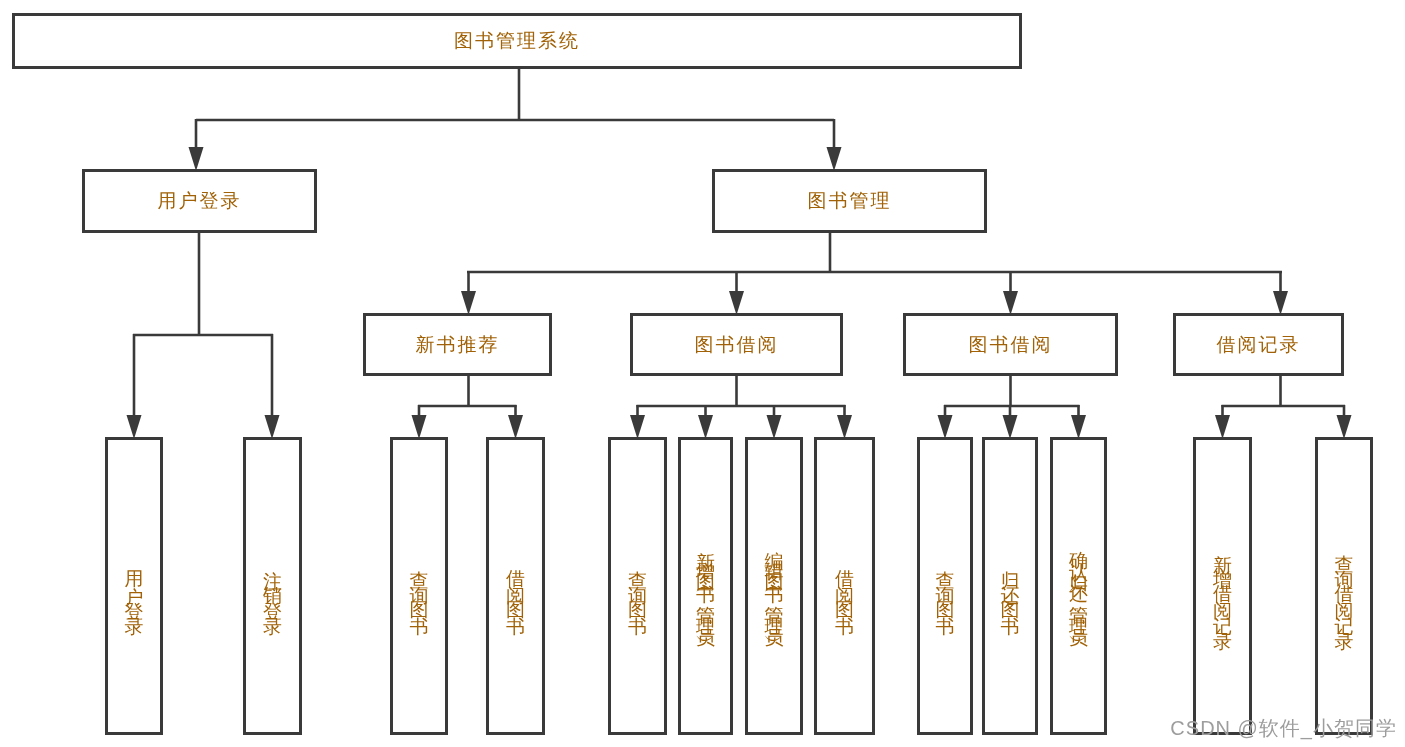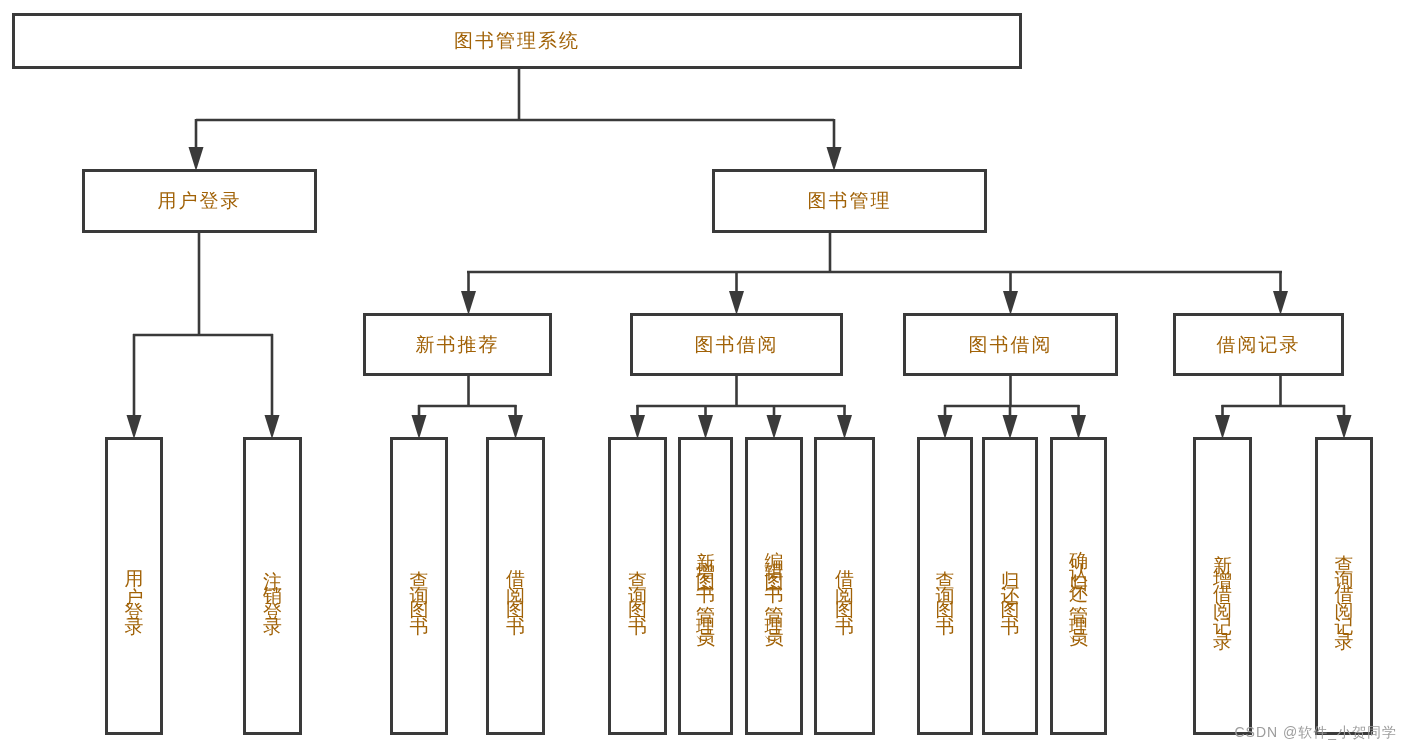--- a/index.html
+++ b/index.html
@@ -47,21 +47,21 @@
     z-index: 2;
     pointer-events: none;
   }
   #wires line { stroke: #3a3a3a; stroke-width: 2.6; }
   #wires polygon { fill: #3a3a3a; }
   .watermark {
     position: absolute;
     right: 8px;
     bottom: 5px;
     color: #9d9d9d;
-    font-size: 14px;
+    font-size: 20px;
     letter-spacing: 1px;
     z-index: 3;
     text-align: right;
   }
 </style>
 </head>
 <body>
 
 <div id="stage">
 

